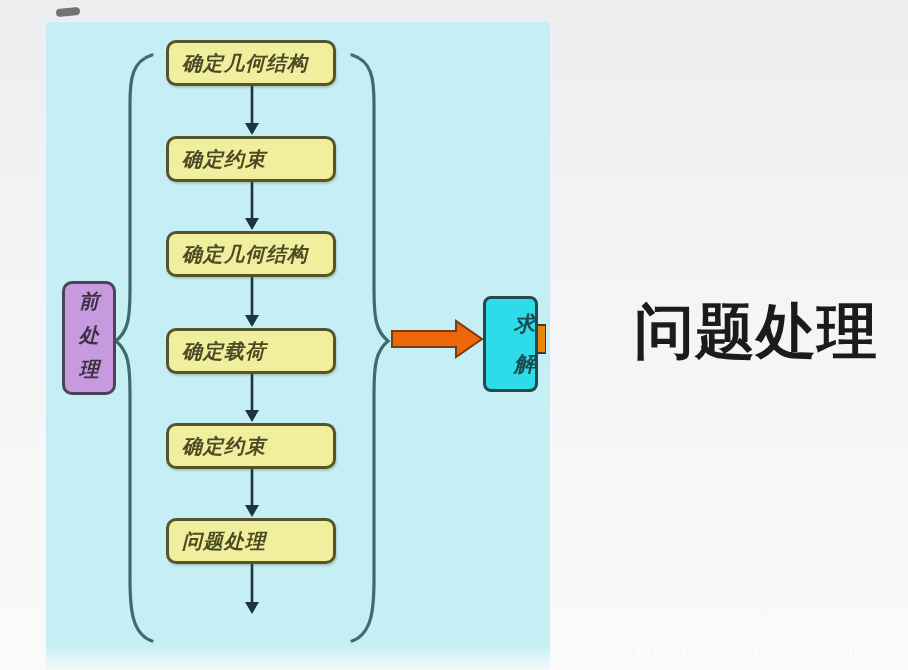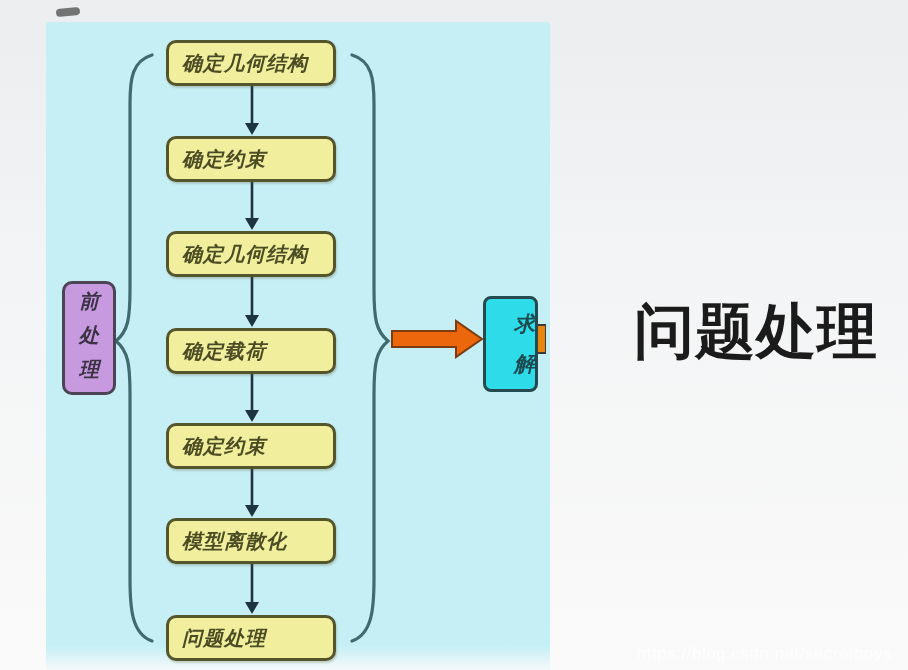--- a/index.html
+++ b/index.html
@@ -154,23 +154,20 @@
     <div class="step">
       <span>确定几何结构</span>
     </div>
     <div class="step">
       <span>确定载荷</span>
     </div>
     <div class="step">
       <span>确定约束</span>
     </div>
     <div class="step">
-      <span>模型离散化</span>
-    </div>
-    <div class="step">
       <span>问题处理</span>
     </div>
 
     <div class="prebox">
       <div class="vtext">前处理</div>
     </div>
 
     <div class="solvebox">
       <div class="vtext">求解</div>
     </div>

